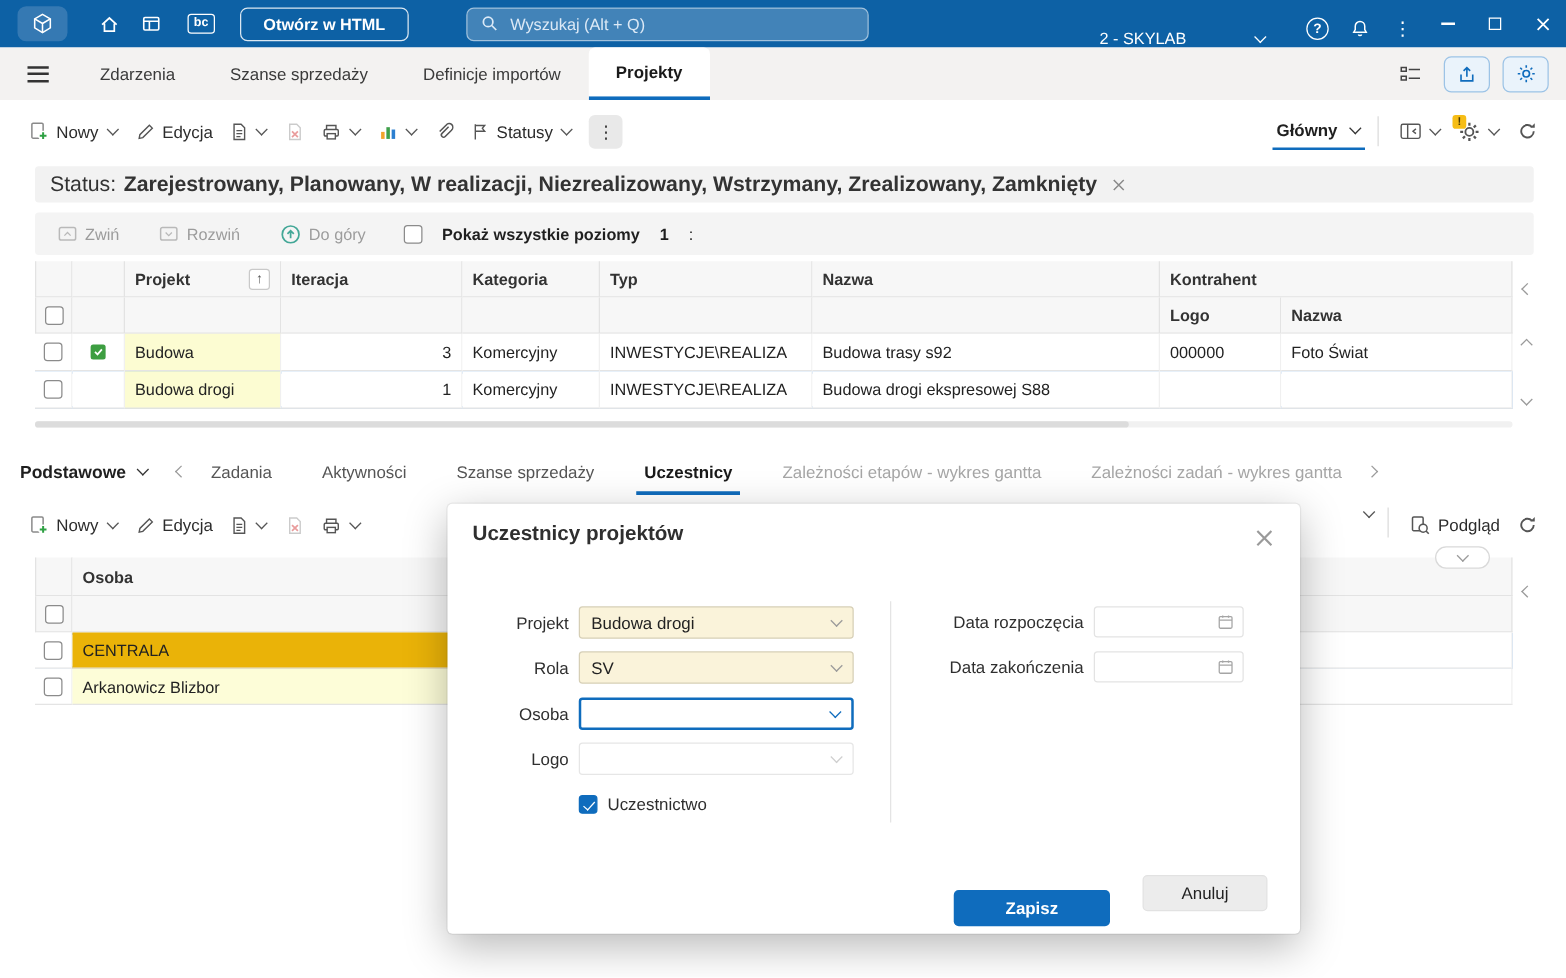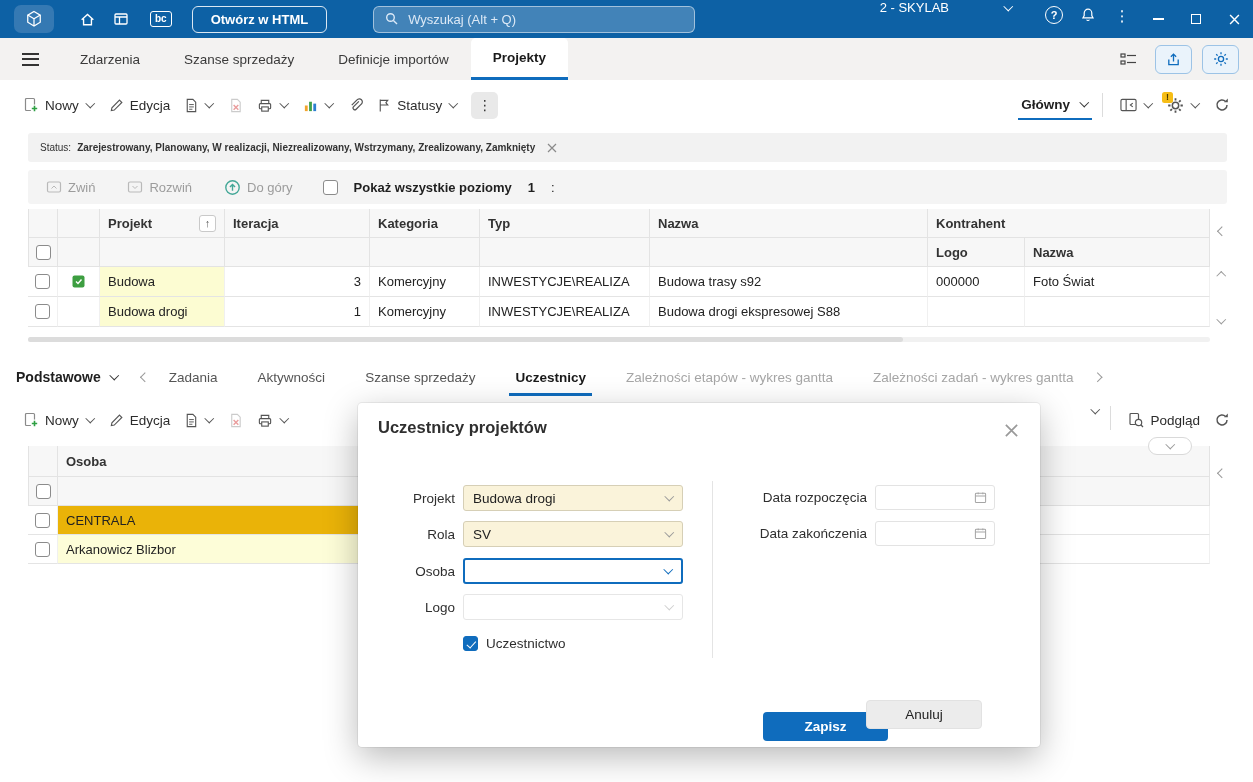--- a/index.html
+++ b/index.html
@@ -9,21 +9,21 @@
 
 
 .titlebar{height:38px;background:#0d61a5;display:flex;align-items:center;padding-left:14px;color:#fff}
 .tb-logo{width:40px;height:28px;border-radius:7px;background:#3579b3;display:flex;align-items:center;justify-content:center;margin-right:16px}
 .tb-ic{width:34px;height:30px;display:flex;align-items:center;justify-content:center;border-radius:4px}
 .tb-bc{margin:0 12px;border:1.3px solid #fff;border-radius:3px;font-size:10px;font-weight:700;padding:1px 4px;line-height:12px}
 .tb-open{background:transparent;border:1px solid rgba(255,255,255,.85);color:#fff;border-radius:6px;font-family:inherit;font-size:13px;font-weight:600;padding:5px 18px;margin-left:8px}
 .tb-search{margin-left:46px;width:322px;height:27px;background:rgba(255,255,255,.22);border:1px solid rgba(255,255,255,.5);border-radius:6px;display:flex;align-items:center;padding:0 10px;gap:8px}
 .tb-search input{flex:1;background:transparent;border:0;outline:0;color:#fff;font-family:inherit;font-size:13px}
 .tb-search input::placeholder{color:#dce9f6}
-.tb-right{margin-left:auto;display:flex;align-items:flex-start}
+.tb-right{margin-left:auto;display:flex;align-items:flex-end}
 .tb-company{display:flex;align-items:center;gap:54px;font-size:13px;margin-right:24px}
 .help-circ{width:18px;height:18px;border:1.3px solid #fff;border-radius:50%;font-size:11px;font-weight:700;display:flex;align-items:center;justify-content:center}
 .more-glyph{font-size:15px;line-height:15px}
 .win-btn{width:38px;height:38px;display:flex;align-items:center;justify-content:center}
 .max-glyph{width:10px;height:10px;border:1.2px solid #fff}
 .min-glyph{width:11px;height:1.5px;background:#fff;display:block}
 
 
 .chev{display:inline-block;width:10px;height:10px;position:relative;color:#555;flex:none}
 .chev::before{content:"";position:absolute;width:5.5px;height:5.5px;border-style:solid;border-color:currentColor;border-width:0 1.4px 1.4px 0}
@@ -47,21 +47,21 @@
 .toolbar2{height:48px}
 .tbi{display:flex;align-items:center;gap:6px;padding:6px 7px;border-radius:4px;white-space:nowrap}
 .more-box{width:27px;height:27px;background:#e9e9e9;border-radius:5px;display:flex;align-items:center;justify-content:center;font-size:14px;color:#333;margin-left:6px}
 .view-switch{margin-left:auto;display:flex;align-items:center;gap:9px;font-weight:700;border-bottom:2px solid #0f6cbd;padding:6px 3px;color:#1f1f1f}
 .vsep{width:1px;height:24px;background:#dcdcdc;margin:0 10px;flex:none}
 .rel{position:relative;display:inline-flex}
 .badge-warn{position:absolute;left:-5px;top:-5px;width:11px;height:11px;background:#f6bd16;border-radius:2.5px;font-size:9px;font-weight:800;color:#4a3a00;display:flex;align-items:center;justify-content:center}
 .dim{opacity:.5}
 
 
-.filterbar{margin:3px 26px 0 28px;height:29px;background:#f2f2f2;border-radius:3px;display:flex;align-items:center;padding:0 12px;font-size:10px;color:#333}
+.filterbar{margin:3px 26px 0 28px;height:29px;background:#f2f2f2;border-radius:3px;display:flex;align-items:center;padding:0 12px;font-size:17px;color:#333}
 .filterbar .fl{margin-right:6px}
 .filterbar b{font-weight:700}
 .fx{margin-left:12px;display:flex;align-items:center}
 .treebar{margin:8px 26px 0 28px;height:34px;background:#f4f4f4;border-radius:3px;display:flex;align-items:center;padding:0 10px;gap:16px;font-size:13px}
 .tree-item{display:flex;align-items:center;gap:6px;color:#9c9c9c;padding:0 8px}
 .lbl-dark{color:#1f1f1f;font-weight:600}
 
 
 .cb{width:15px;height:15px;border:1px solid #8b8b8b;border-radius:3px;background:#fff;display:inline-block;flex:none}
 .cb.checked{background:#0f6cbd;border-color:#0f6cbd;position:relative}
@@ -114,21 +114,21 @@
 .inp .chev{position:absolute;right:8px;color:#9a9a9a}
 .inp.filled{background:#faf3da;border-color:#d6cfb6}
 .inp.focus{border:2px solid #0f6cbd}
 .inp.focus .chev{color:#0f6cbd}
 .inp.dis{border-color:#e6e6e6}
 .inp.dis .chev{color:#cfcfcf}
 .dinp{width:120px;height:25px;border:1px solid #e3e3e3;border-radius:3px;background:#fff;display:flex;align-items:center;justify-content:flex-end;padding:0 7px}
 .dlg-div{position:absolute;left:354px;top:78px;width:1px;height:177px;background:#e4e4e4}
 .btn{position:absolute;height:29px;border-radius:4px;border:0;font-family:inherit;font-size:13.5px;display:flex;align-items:center;justify-content:center;cursor:default}
 .btn.primary{left:405px;top:309px;width:125px;background:#0f6cbd;color:#fff;font-weight:600}
-.btn.sec{left:508px;top:297px;width:116px;background:#ececec;color:#222;border:1px solid #e2e2e2}
+.btn.sec{left:556px;top:297px;width:100px;background:#ececec;color:#222;border:1px solid #e2e2e2}
 svg{display:block}
 </style>
 </head>
 <body>
 
 <div class="app">
 
   <div class="titlebar">
     <div class="tb-logo">
       <svg width="20" height="20" viewBox="0 0 24 24">

